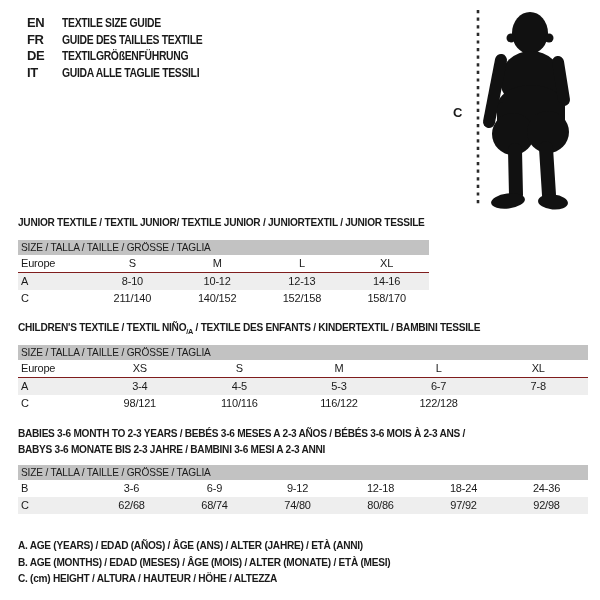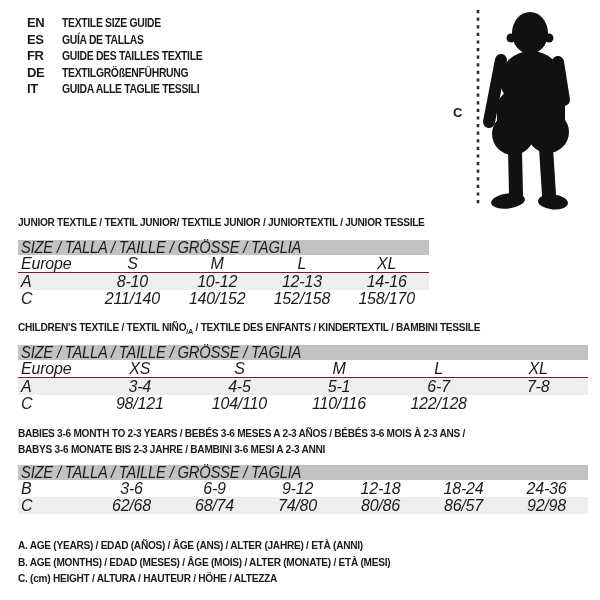--- a/index.html
+++ b/index.html
@@ -19,21 +19,21 @@
   
   #figure-box{left:436px;top:6px;width:160px;height:206px;}
   #height-label{left:453px;top:105px;font-size:13px;font-weight:bold;}
   
   .sec-title{font-size:11px;font-weight:bold;letter-spacing:-0.3px;white-space:nowrap;}
   .sec-title sub{font-size:8px;}
   #junior-title{left:18px;top:216px;}
   #children-title{left:18px;top:321px;}
   #babies-title{left:18px;top:425px;line-height:16px;}
   
-  .size-table{font-size:16px;letter-spacing:-0.2px;font-style:italic;}
+  .size-table{font-size:11px;letter-spacing:-0.2px;}
   #junior-table{left:18px;top:240px;width:411px;}
   #children-table{left:18px;top:345px;width:570px;}
   #babies-table{left:18px;top:465px;width:570px;}
   .thead{background:#c2c2c2;height:15px;line-height:15px;padding-left:3px;color:#1b1b1b;white-space:nowrap;}
   .trow{display:grid;height:17px;line-height:17px;}
   .t4 .trow{grid-template-columns:72px repeat(4,1fr);}
   .t5 .trow{grid-template-columns:72px repeat(5,1fr);}
   .t6 .trow{grid-template-columns:72px repeat(6,1fr);}
   .tlabel{text-align:left;padding-left:3px;}
   .tcell{text-align:center;}
@@ -42,23 +42,20 @@
   
   #legend{left:18px;top:537px;}
   .legend-line{height:16.5px;line-height:16.5px;font-size:11px;font-weight:bold;letter-spacing:-0.3px;white-space:nowrap;}
 </style>
 </head>
 <body>
 
 <div id="lang-list" class="abs">
   <div class="lang-row">
     <span class="lang-code">EN</span><span class="lang-label">TEXTILE SIZE GUIDE</span>
-  </div>
-  <div class="lang-row">
-    <span class="lang-code">ES</span><span class="lang-label">GUÍA DE TALLAS</span>
   </div>
   <div class="lang-row">
     <span class="lang-code">FR</span><span class="lang-label">GUIDE DES TAILLES TEXTILE</span>
   </div>
   <div class="lang-row">
     <span class="lang-code">DE</span><span class="lang-label">TEXTILGRÖßENFÜHRUNG</span>
   </div>
   <div class="lang-row">
     <span class="lang-code">IT</span><span class="lang-label">GUIDA ALLE TAGLIE TESSILI</span>
   </div>
@@ -132,29 +129,29 @@
         <div class="tcell">XS</div>
         <div class="tcell">S</div>
         <div class="tcell">M</div>
         <div class="tcell">L</div>
         <div class="tcell">XL</div>
       </div>
       <div class="trow shade">
         <div class="tlabel">A</div>
         <div class="tcell">3-4</div>
         <div class="tcell">4-5</div>
-        <div class="tcell">5-1</div>
+        <div class="tcell">5-3</div>
         <div class="tcell">6-7</div>
         <div class="tcell">7-8</div>
       </div>
       <div class="trow">
         <div class="tlabel">C</div>
         <div class="tcell">98/121</div>
-        <div class="tcell">104/110</div>
         <div class="tcell">110/116</div>
+        <div class="tcell">116/122</div>
         <div class="tcell">122/128</div>
       </div>
     </div>
 </div>
 
 <div id="babies-title" class="abs sec-title">
   <div><span class="condense">BABIES 3-6 MONTH TO 2-3 YEARS / BEBÉS 3-6 MESES A 2-3 AÑOS / BÉBÉS 3-6 MOIS À 2-3 ANS /</span></div>
   <div><span class="condense">BABYS 3-6 MONATE BIS 2-3 JAHRE / BAMBINI 3-6 MESI A 2-3 ANNI</span></div>
 </div>
 <div id="babies-table" class="abs size-table t6">
@@ -170,21 +167,21 @@
         <div class="tcell">12-18</div>
         <div class="tcell">18-24</div>
         <div class="tcell">24-36</div>
       </div>
       <div class="trow shade">
         <div class="tlabel">C</div>
         <div class="tcell">62/68</div>
         <div class="tcell">68/74</div>
         <div class="tcell">74/80</div>
         <div class="tcell">80/86</div>
-        <div class="tcell">86/57</div>
+        <div class="tcell">97/92</div>
         <div class="tcell">92/98</div>
       </div>
     </div>
 </div>
 
 <div id="legend" class="abs">
   <div class="legend-line"><span class="condense">A. AGE (YEARS) / EDAD (AÑOS) / ÂGE (ANS) / ALTER (JAHRE) / ETÀ (ANNI)</span></div>
   <div class="legend-line"><span class="condense">B. AGE (MONTHS) / EDAD (MESES) / ÂGE (MOIS) / ALTER (MONATE) / ETÀ (MESI)</span></div>
   <div class="legend-line"><span class="condense">C. (cm) HEIGHT / ALTURA / HAUTEUR / HÖHE / ALTEZZA</span></div>
 </div>

